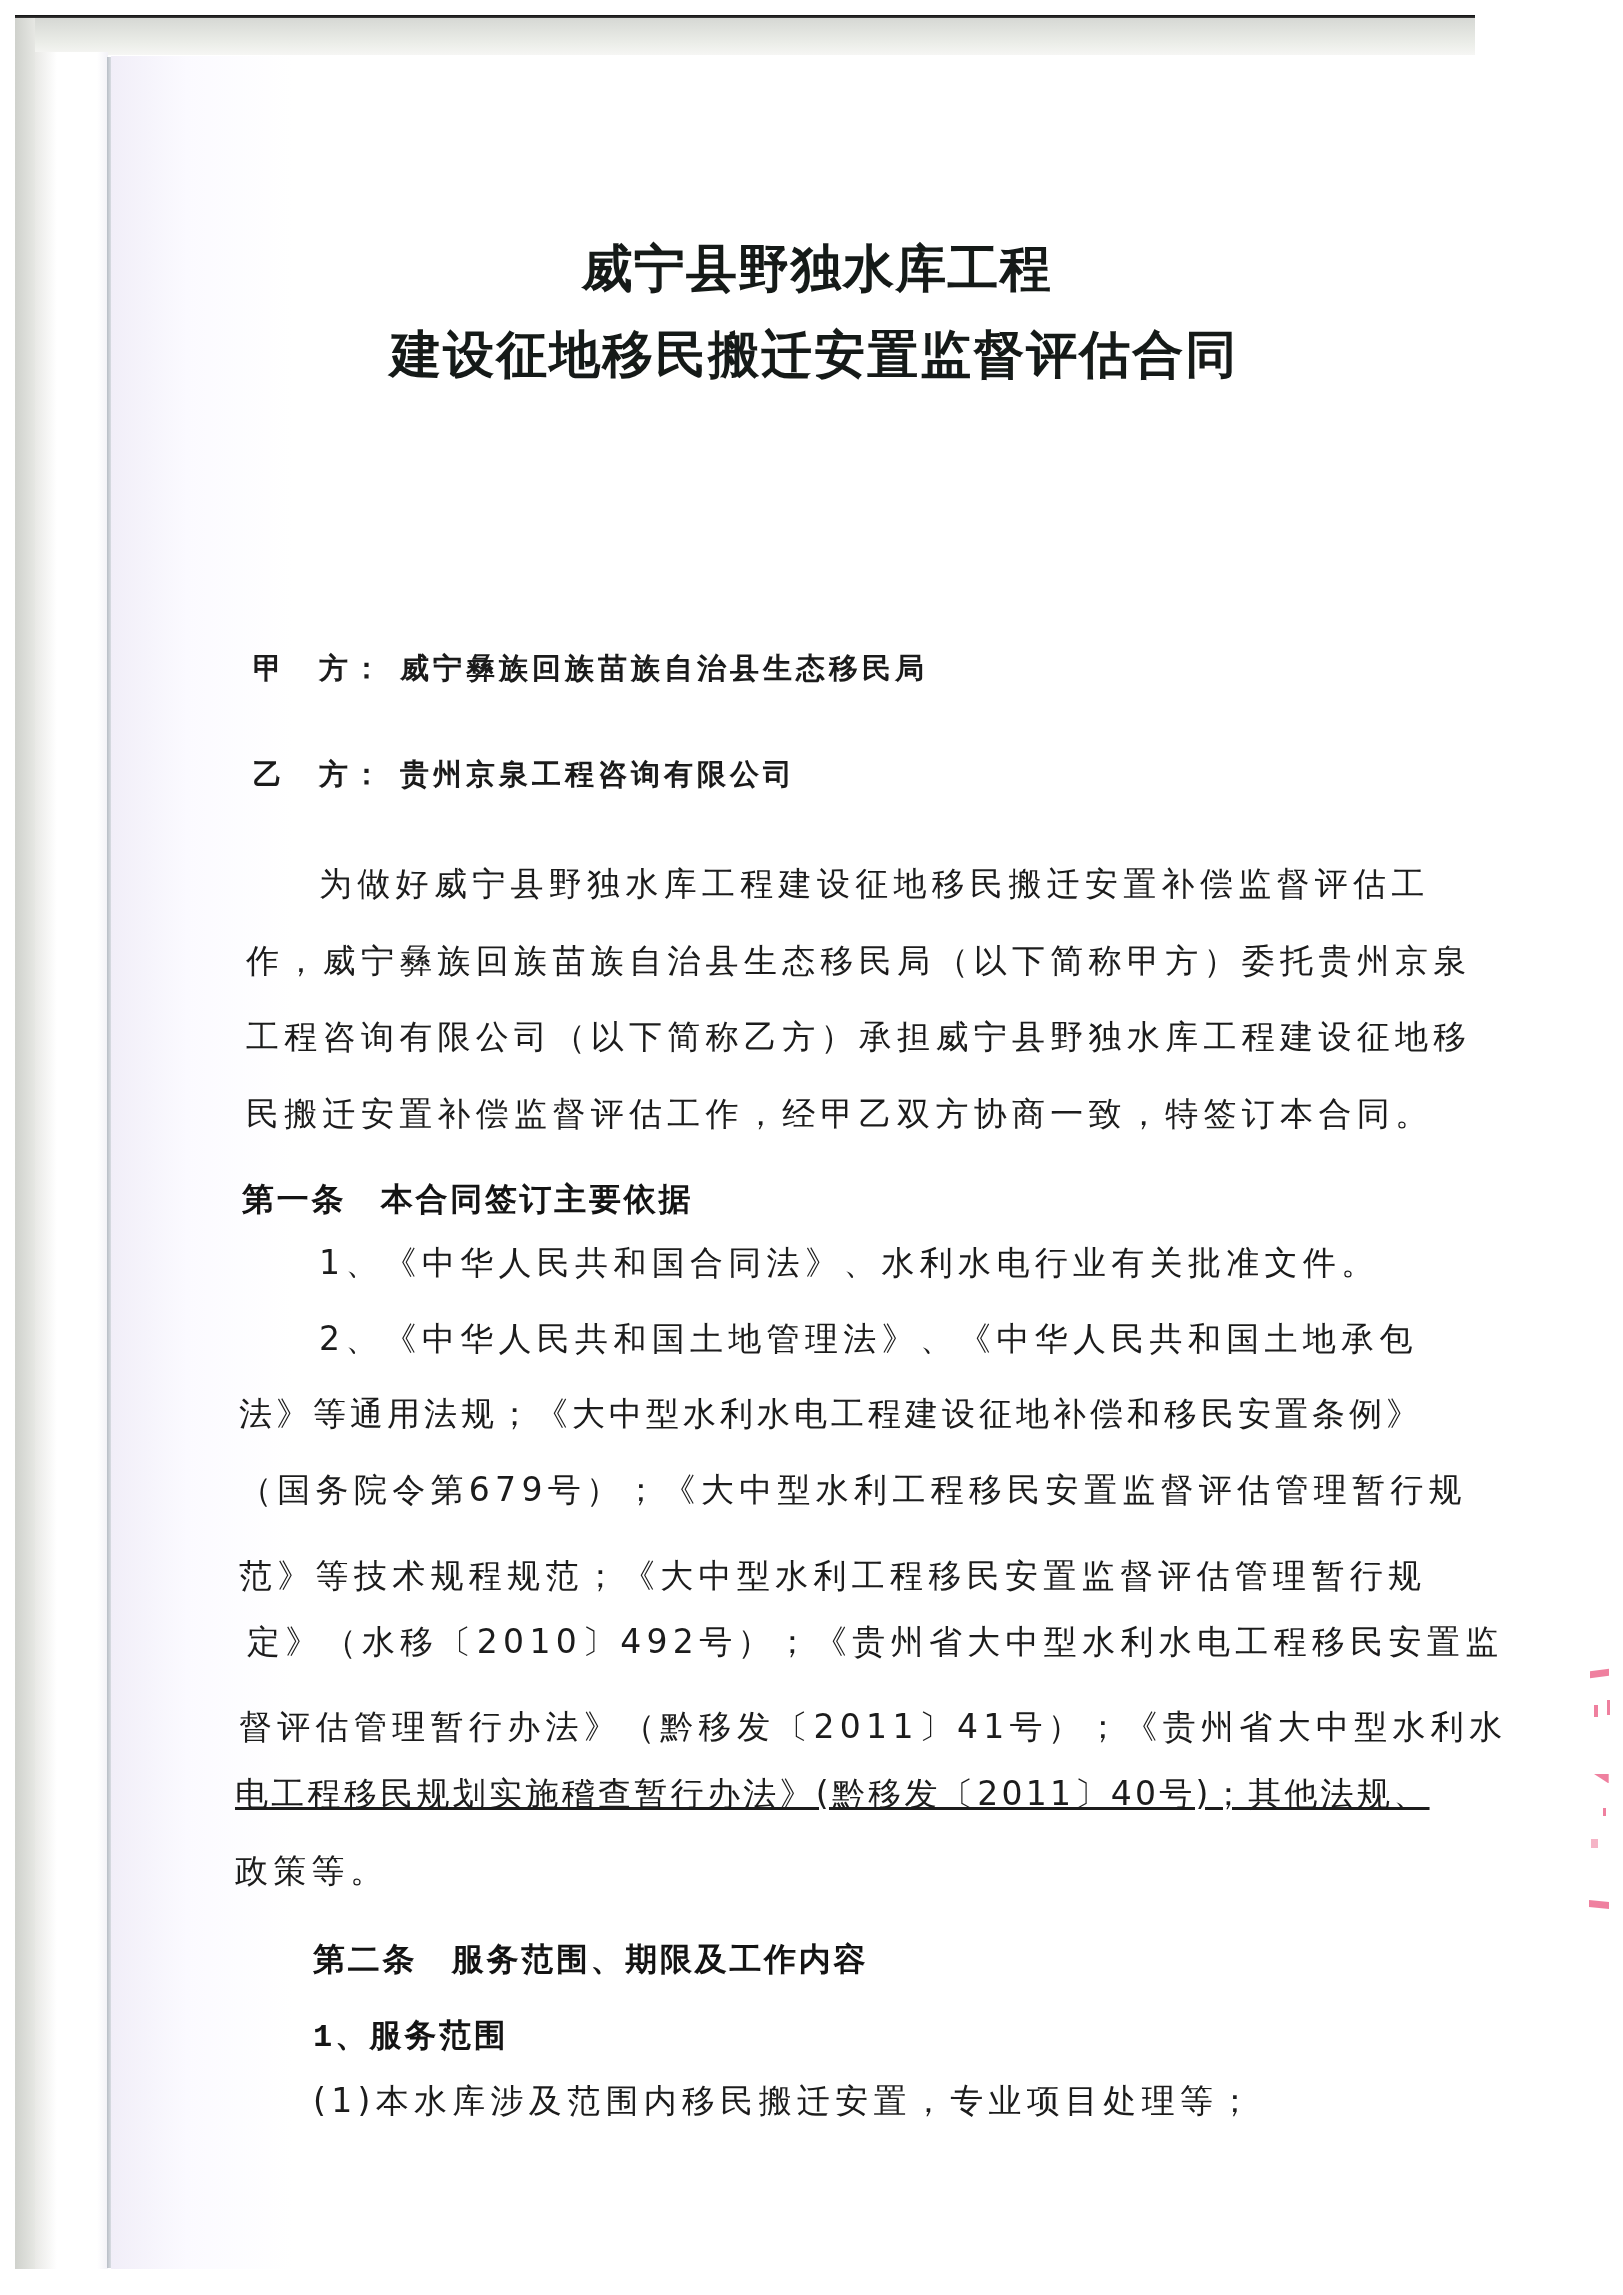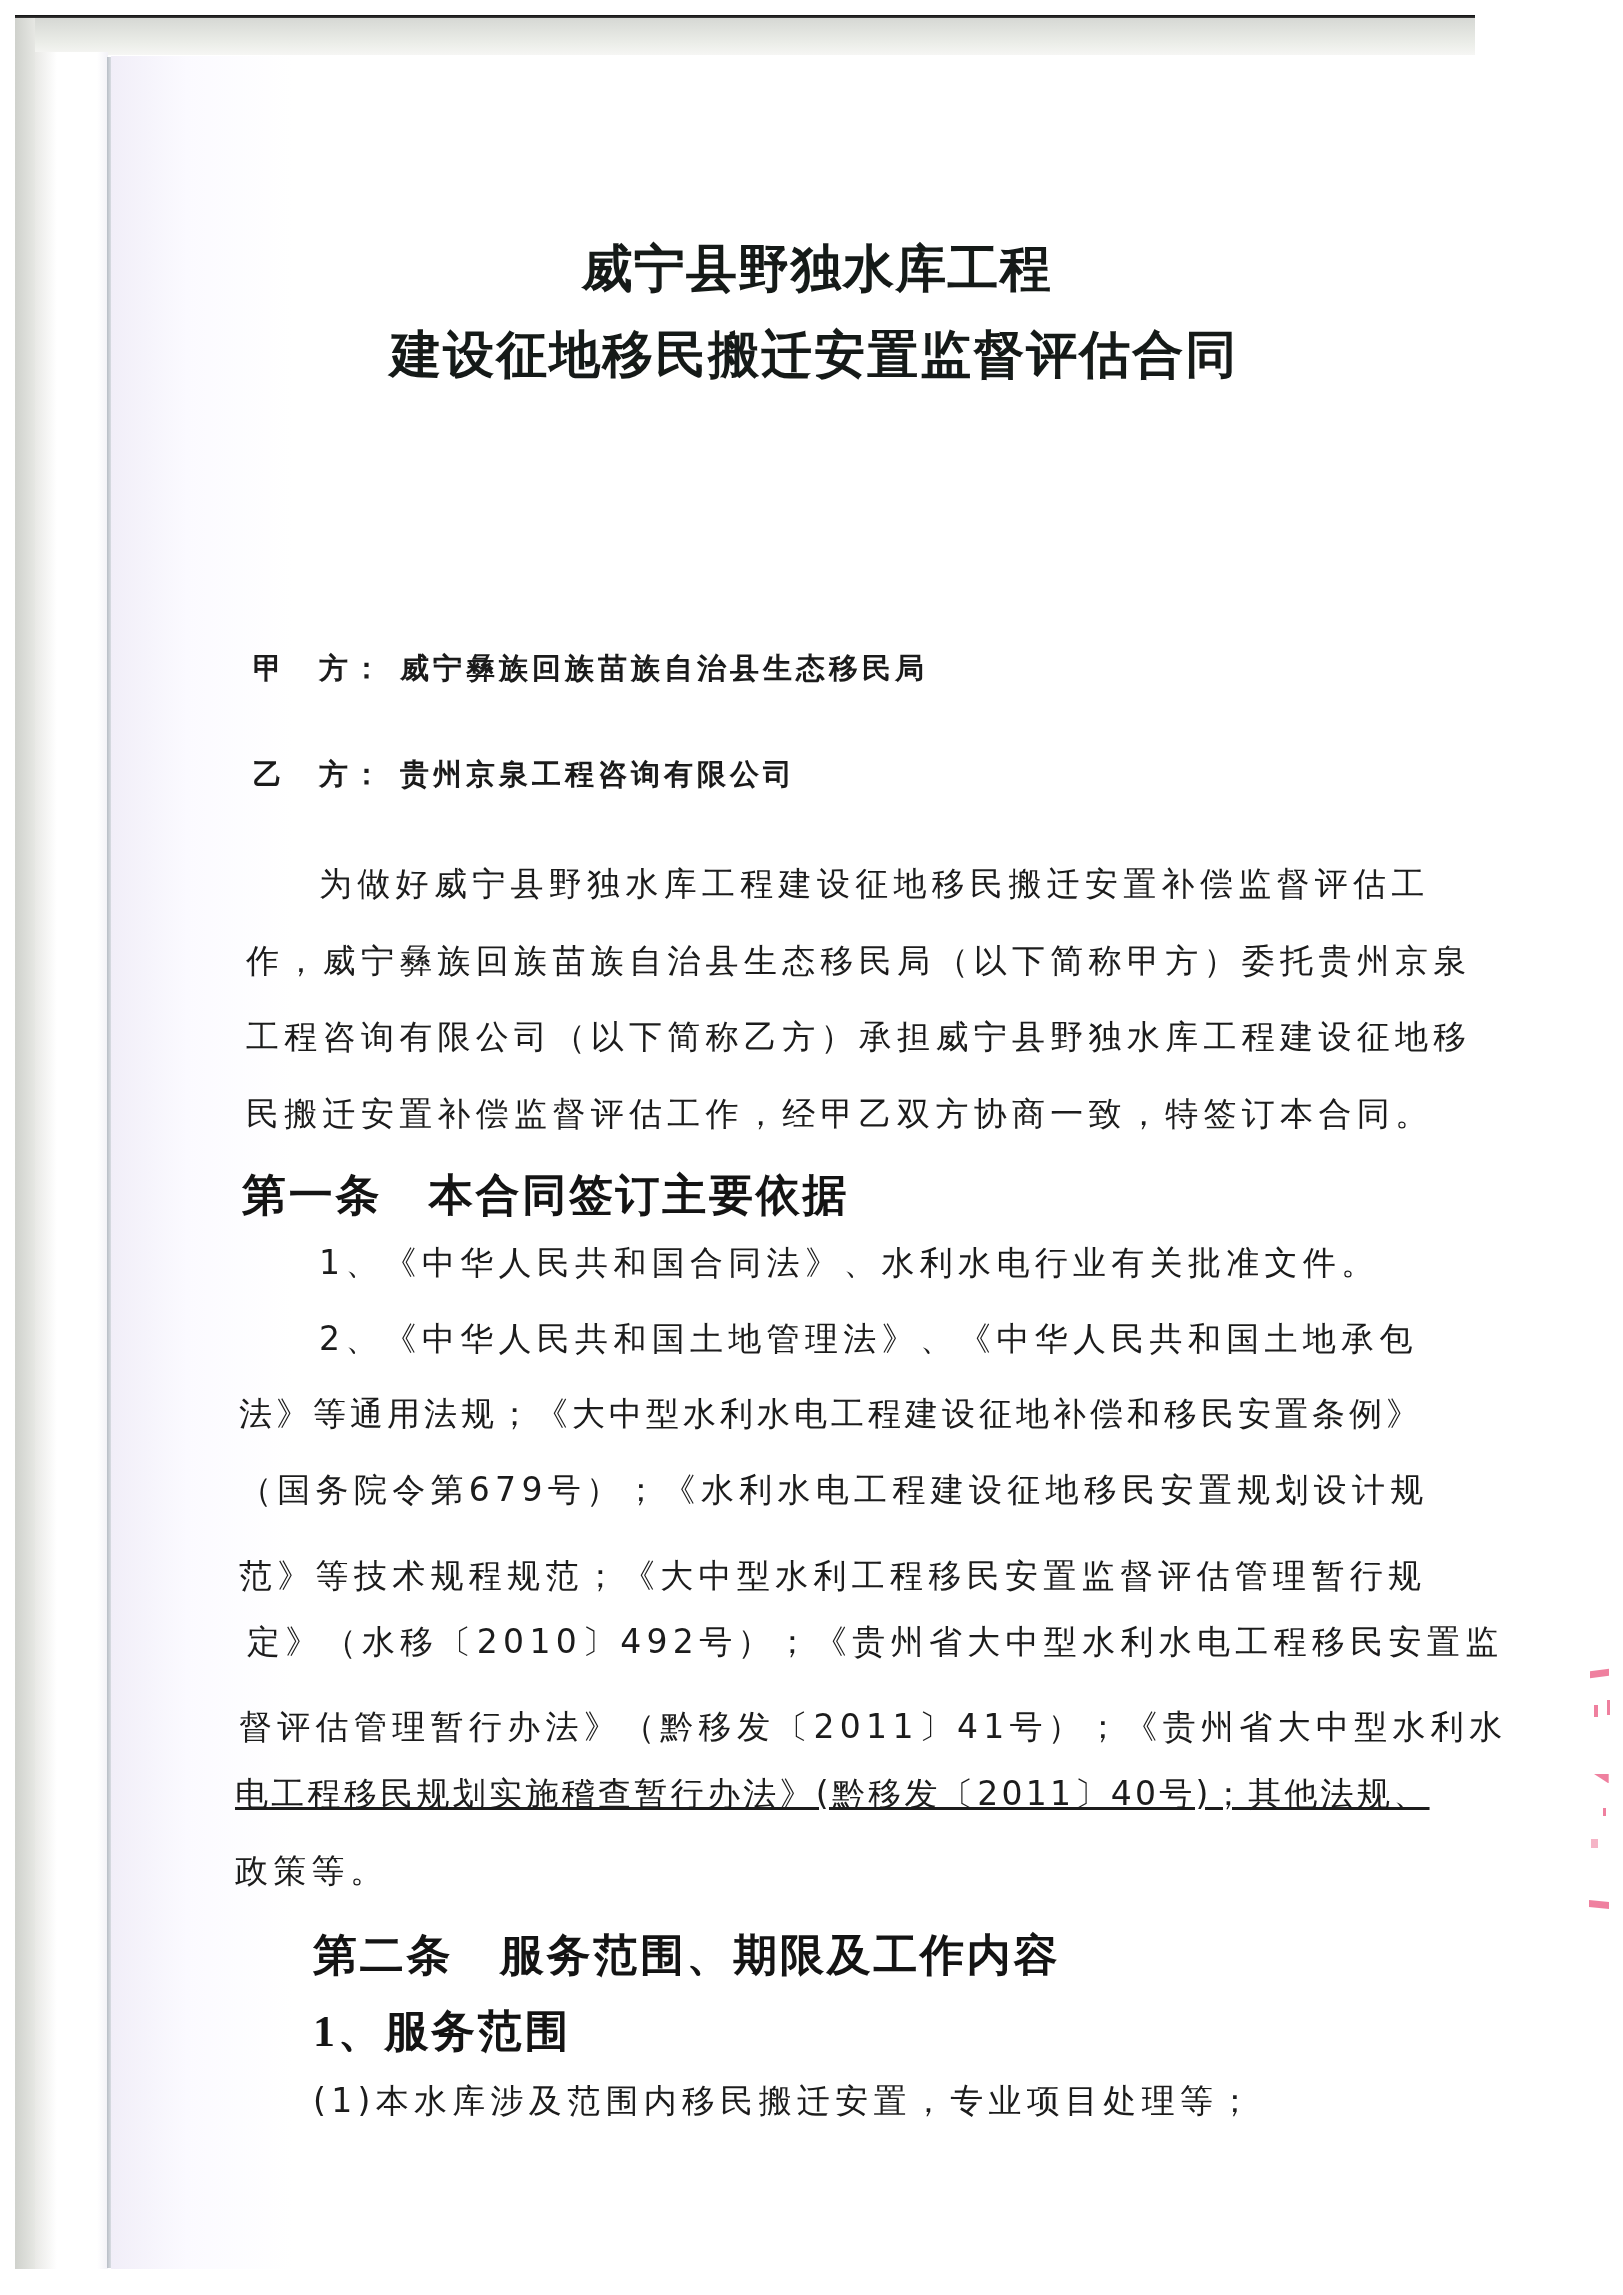--- a/index.html
+++ b/index.html
@@ -92,26 +92,27 @@
     .text-line {
       position: absolute;
       font-family: "DejaVu Sans", "Liberation Sans", sans-serif;
       font-size: 33px;
       letter-spacing: 5.3px;
       white-space: nowrap;
       color: #1c1c1c;
     }
     .heading-line {
       position: absolute;
-      font-family: Liberation Serif, serif;
+      font-family: Liberation Mono, monospace;
       font-weight: bold;
-      font-size: 44px;
+      font-size: 32px;
       letter-spacing: 2.7px;
       white-space: nowrap;
       color: #141414;
+      margin-top: 12px;
     }
   </style>
 </head>
 <body>
 
 <div class="scan-top-edge"></div>
 <div class="scan-top-band"></div>
 <div class="scan-left-band"></div>
 <div class="binding-strip"></div>
 <div class="binding-fold"></div>
@@ -137,21 +138,21 @@
 
 <div class="text-line" style="left:319px; top:862px;">为做好威宁县野独水库工程建设征地移民搬迁安置补偿监督评估工</div>
 <div class="text-line" style="left:246px; top:939px;">作，威宁彝族回族苗族自治县生态移民局（以下简称甲方）委托贵州京泉</div>
 <div class="text-line" style="left:246px; top:1015px;">工程咨询有限公司（以下简称乙方）承担威宁县野独水库工程建设征地移</div>
 <div class="text-line" style="left:246px; top:1092px;">民搬迁安置补偿监督评估工作，经甲乙双方协商一致，特签订本合同。</div>
 
 <div class="heading-line" style="left:242px; top:1166px;">第一条　本合同签订主要依据</div>
 <div class="text-line" style="left:319px; top:1241px;">1、《中华人民共和国合同法》、水利水电行业有关批准文件。</div>
 <div class="text-line" style="left:319px; top:1317px;">2、《中华人民共和国土地管理法》、《中华人民共和国土地承包</div>
 <div class="text-line" style="left:239px; top:1392px; letter-spacing:4px;">法》等通用法规；《大中型水利水电工程建设征地补偿和移民安置条例》</div>
-<div class="text-line" style="left:239px; top:1468px;">（国务院令第679号）；《水利水电工程建设征地移民安置规划设计规</div>
+<div class="text-line" style="left:239px; top:1468px;">（国务院令第679号）；《大中型水利工程移民安置监督评估管理暂行规</div>
 <div class="text-line" style="left:239px; top:1544px;margin-top:10px;">范》等技术规程规范；《大中型水利工程移民安置监督评估管理暂行规</div>
 <div class="text-line" style="left:247px; top:1620px;">定》（水移〔2010〕492号）；《贵州省大中型水利水电工程移民安置监</div>
 <div class="text-line" style="left:239px; top:1697px;margin-top:8px;">督评估管理暂行办法》（黔移发〔2011〕41号）；《贵州省大中型水利水</div>
 <div class="text-line" style="left:235px; top:1772px; letter-spacing:3.3px;text-decoration:underline;">电工程移民规划实施稽查暂行办法》(黔移发〔2011〕40号)；其他法规、</div>
 <div class="text-line" style="left:235px; top:1849px;">政策等。</div>
 
 <div class="heading-line" style="left:313px; top:1926px;">第二条　服务范围、期限及工作内容</div>
 <div class="heading-line" style="left:313px; top:2002px;">1、服务范围</div>
 <div class="text-line" style="left:313px; top:2079px;">(1)本水库涉及范围内移民搬迁安置，专业项目处理等；</div>
 

